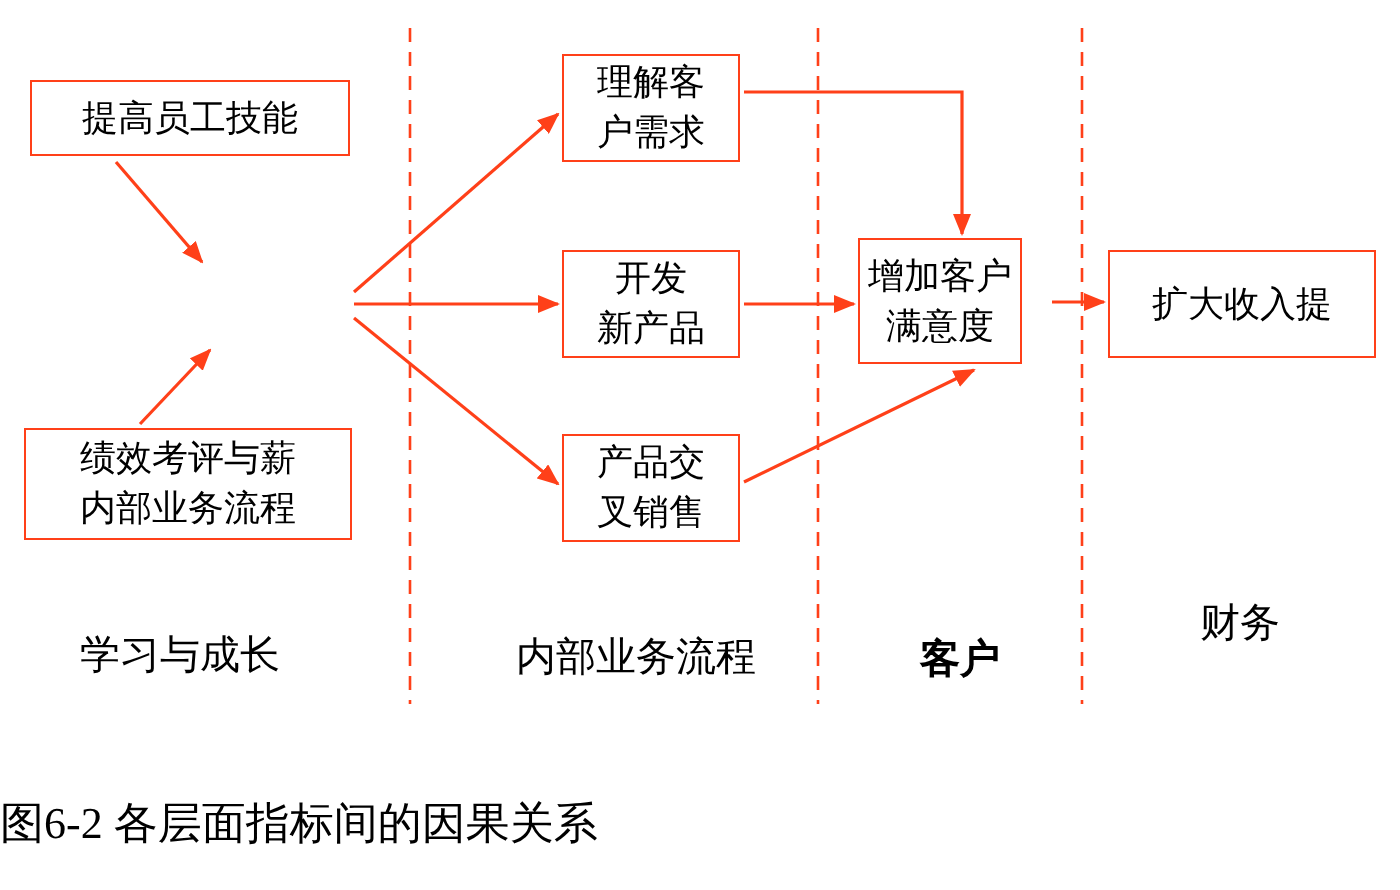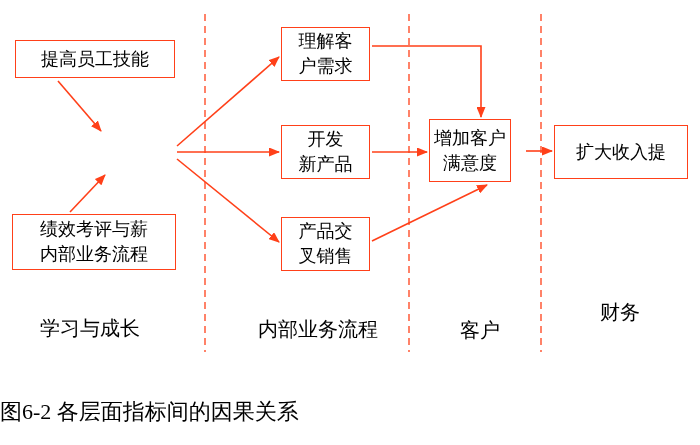--- a/index.html
+++ b/index.html
@@ -116,18 +116,18 @@
     <div>增加客户</div>
     <div>满意度</div>
   </div>
 
   <div class="node" style="left:554px; top:125px; width:134px; height:54px;">
     <div>扩大收入提</div>
   </div>
 
   <div class="plabel" style="left:40px; top:318px;font-family:Liberation Mono, monospace;">学习与成长</div>
   <div class="plabel" style="left:258px; top:317px;">内部业务流程</div>
-  <div class="plabel" style="left:460px; top:318px;">客户</div>
+  <div class="plabel" style="left:460px; top:318px;font-weight:bold;">客户</div>
   <div class="plabel" style="left:600px; top:300px;">财务</div>
 
   <div class="caption">图6-2 各层面指标间的因果关系</div>
 
 </div>
 
 </body></html>

